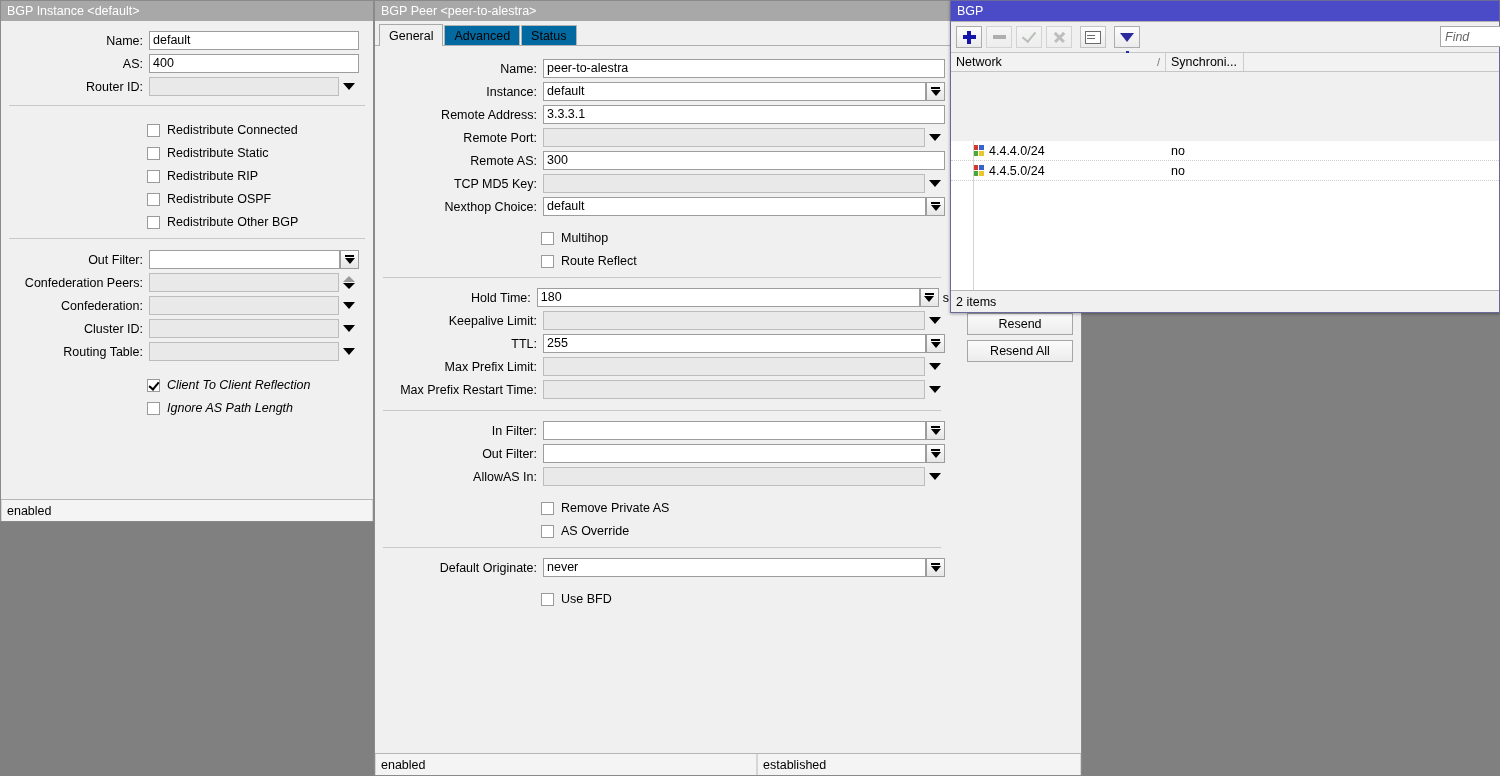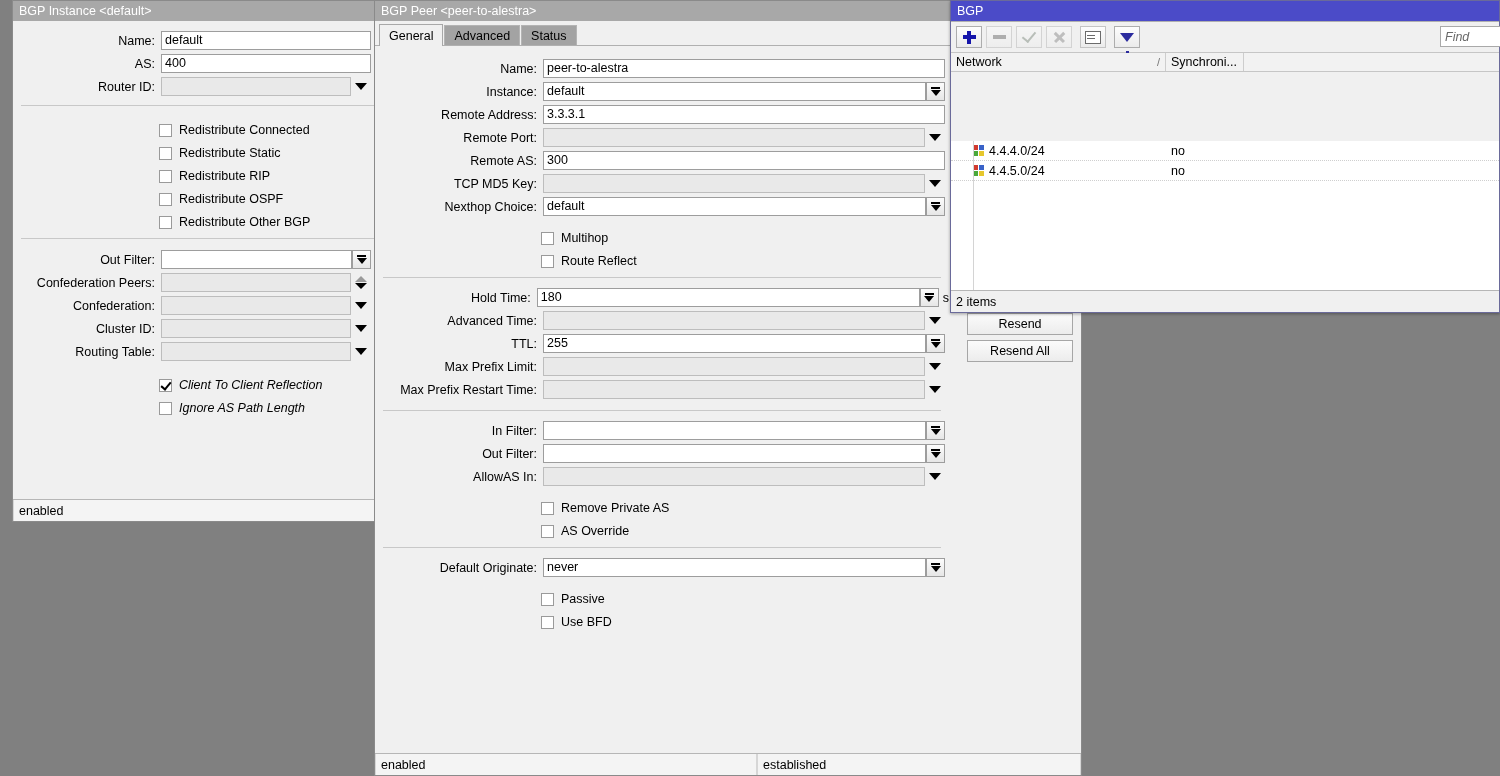--- a/index.html
+++ b/index.html
@@ -142,21 +142,21 @@
     box-sizing:border-box;
     white-space:nowrap;
   }
 
   
   .tabstrip{display:flex;align-items:flex-end;height:24px;padding-left:4px;box-sizing:border-box;}
   .tab{
     height:20px;line-height:20px;
     padding:0 9px;
     font-size:12.5px;
-    background:#a3a3a3;
+    background:#0369a1;
     border:1px solid #b4b4b4;
     border-bottom:none;
     margin-right:1px;
     box-sizing:border-box;
     white-space:nowrap;
     color:#000;
   }
   .tab.active{
     background:#f0f0f0;
     height:22px;line-height:22px;
@@ -259,21 +259,21 @@
     border:1px solid #a6a6a6;
     background:linear-gradient(#fbfbfb,#ececec);
     font-size:12.5px;
     display:flex;align-items:center;justify-content:center;
     margin-bottom:5px;
   }
 </style>
 </head>
 <body>
 
-<div class="win" style="left:12px;top:0;width:374px;height:522px;border:1px solid #8a8a8a;">
+<div class="win" style="left:0;top:0;width:374px;height:522px;border:1px solid #8a8a8a;">
 
   <div class="titlebar inactive">
     <span>BGP Instance &lt;default&gt;</span>
   </div>
 
   <div class="formbody" style="padding-top:8px;">
 
     <div class="row">
       <div class="lbl" style="width:142px;">Name:</div>
       <div class="fieldwrap" style="width:210px;flex:none;">
@@ -478,21 +478,21 @@
       <div class="fieldwrap" style="width:402px;flex:none;">
         <div class="inp">180</div>
         <div class="dropbtn">
             <div class="bar"></div>
             <div class="tri"></div>
           </div>
       </div>
       <span class="unit">s</span>
     </div>
     <div class="row">
-      <div class="lbl" style="width:162px;">Advanced Time:</div>
+      <div class="lbl" style="width:162px;">Keepalive Limit:</div>
       <div class="fieldwrap" style="width:402px;flex:none;">
         <div class="inp disabled"></div>
         <div class="arrow">
             <div class="tri"></div>
           </div>
       </div>
     </div>
     <div class="row">
       <div class="lbl" style="width:162px;">TTL:</div>
       <div class="fieldwrap" style="width:402px;flex:none;">
@@ -572,24 +572,20 @@
       <div class="fieldwrap" style="width:402px;flex:none;">
         <div class="inp">never</div>
         <div class="dropbtn">
             <div class="bar"></div>
             <div class="tri"></div>
           </div>
       </div>
     </div>
 
     <div style="padding-left:166px;margin-top:4px;">
-      <div class="cbrow">
-        <span class="cbox"></span>
-        <span class="cblabel">Passive</span>
-      </div>
       <div class="cbrow">
         <span class="cbox"></span>
         <span class="cblabel">Use BFD</span>
       </div>
     </div>
   </div>
 
   <div class="btncol" style="right:8px;top:312px;">
     <div class="wbtn">Resend</div>
     <div class="wbtn">Resend All</div>

